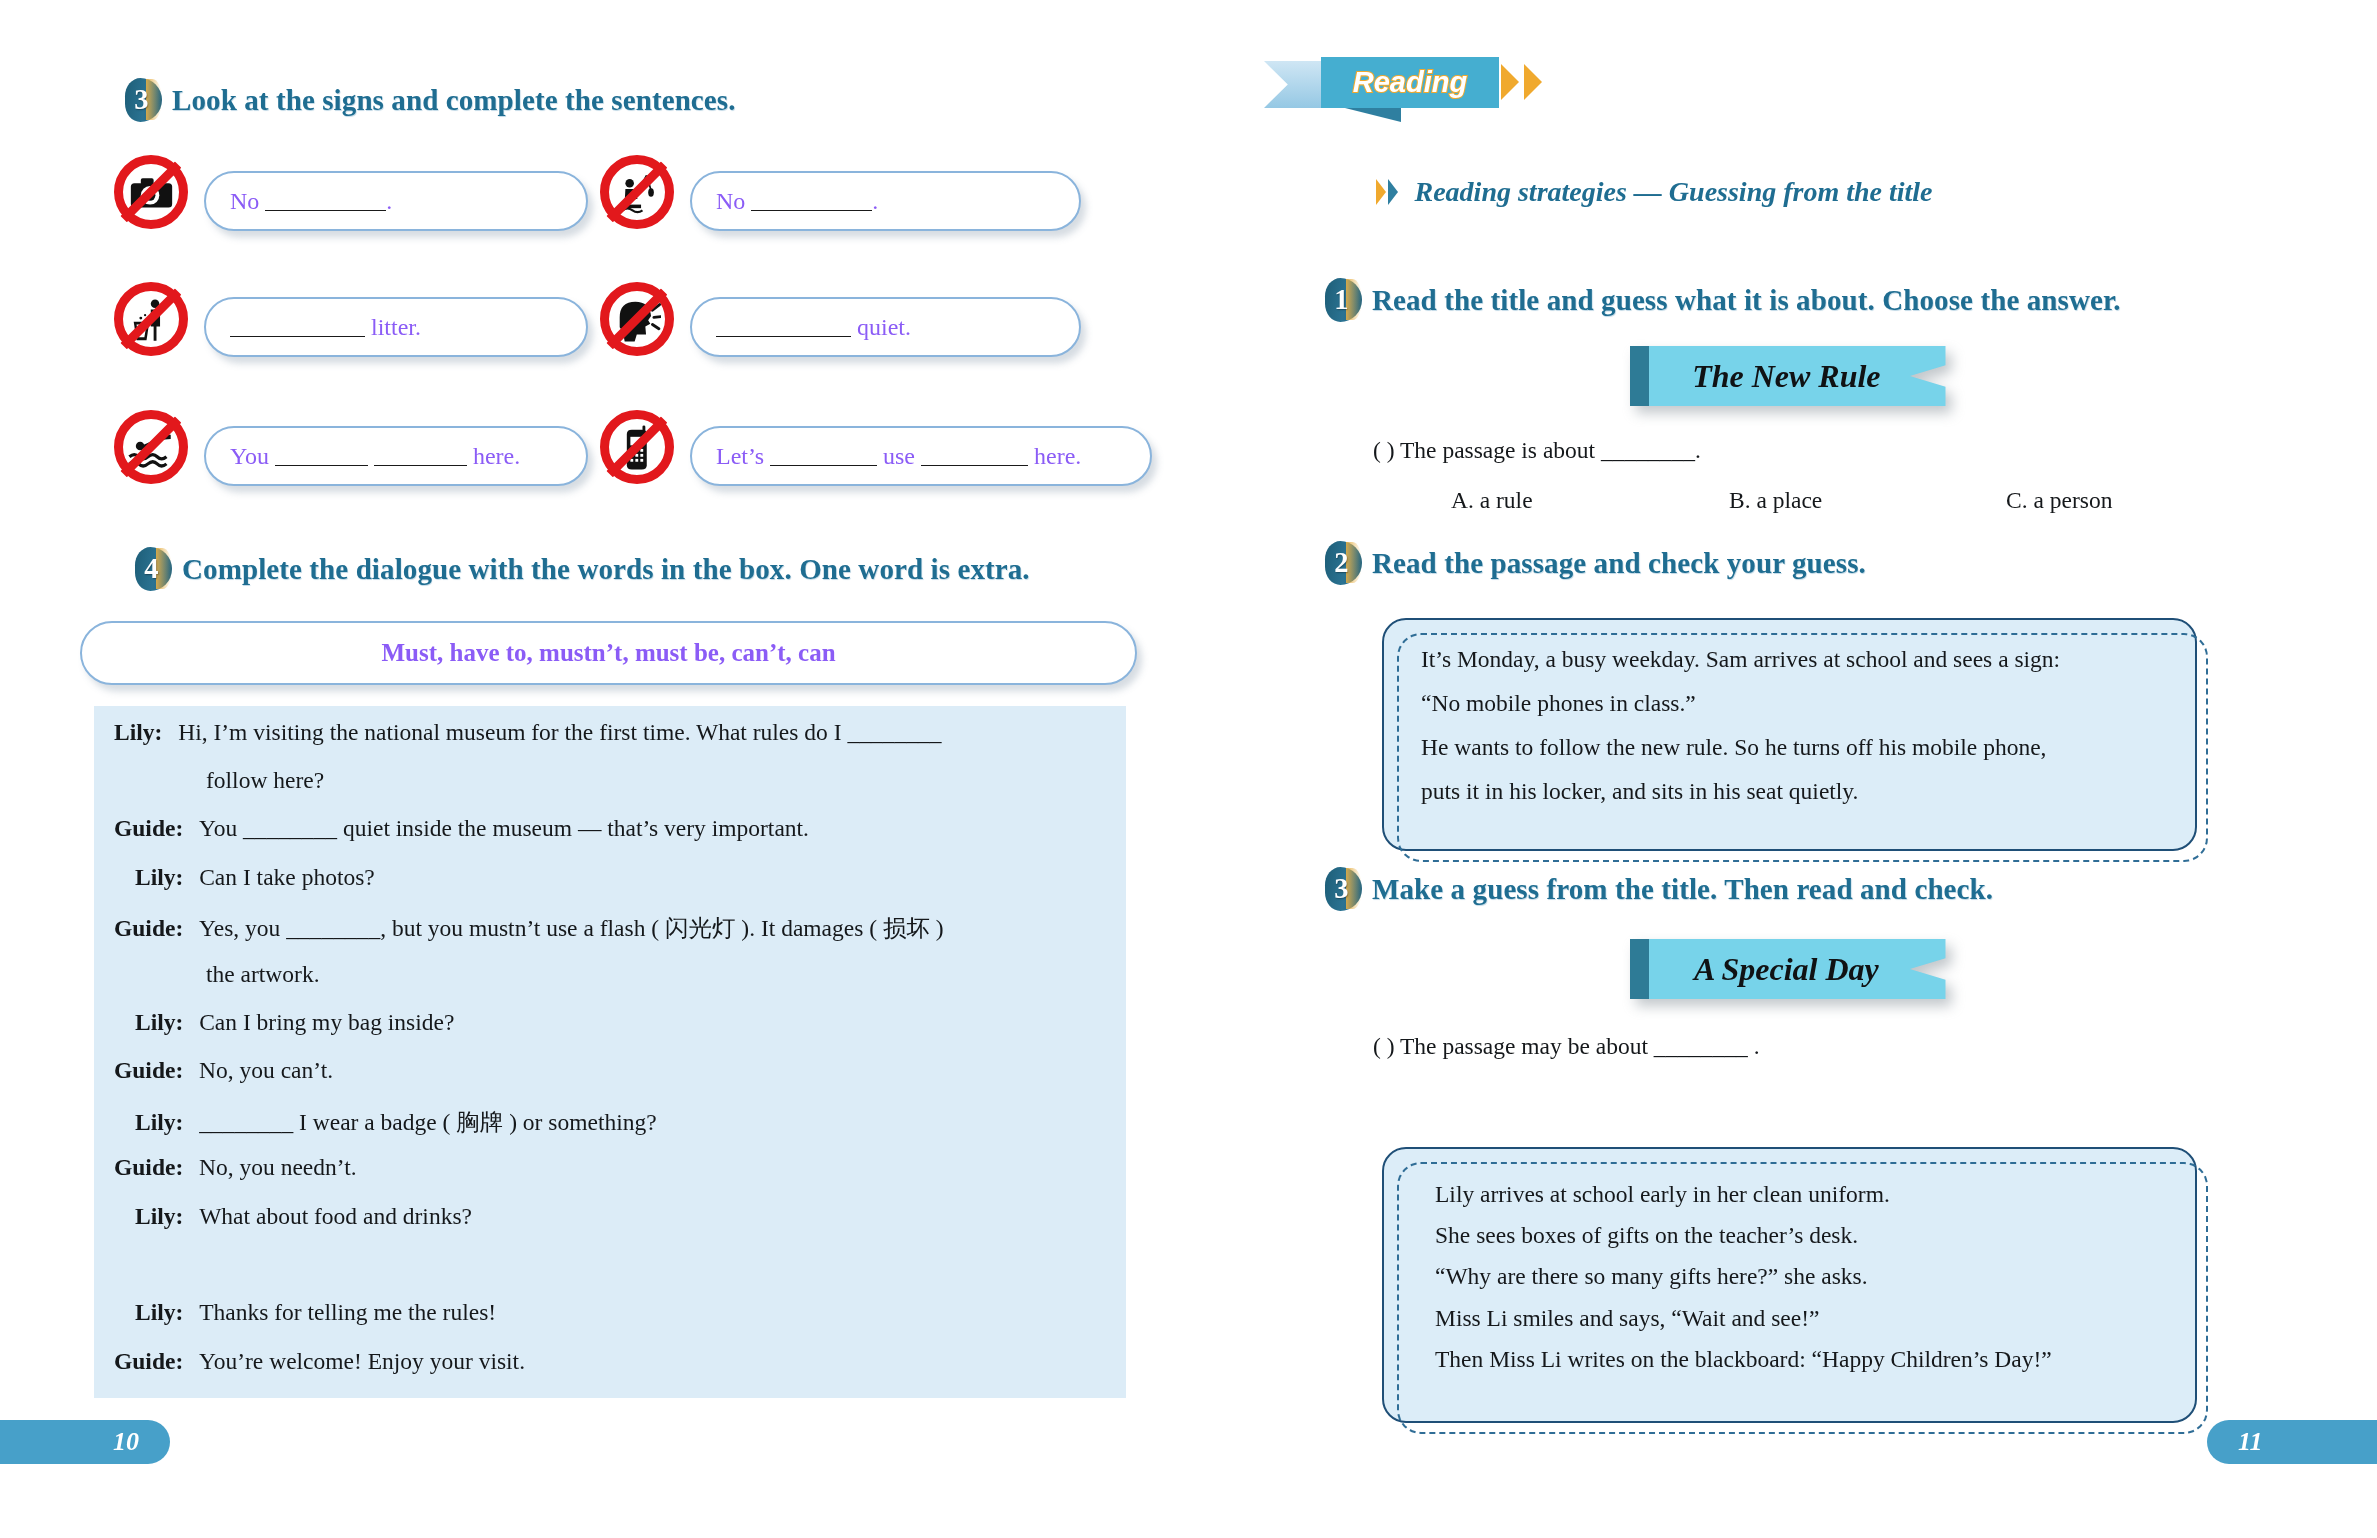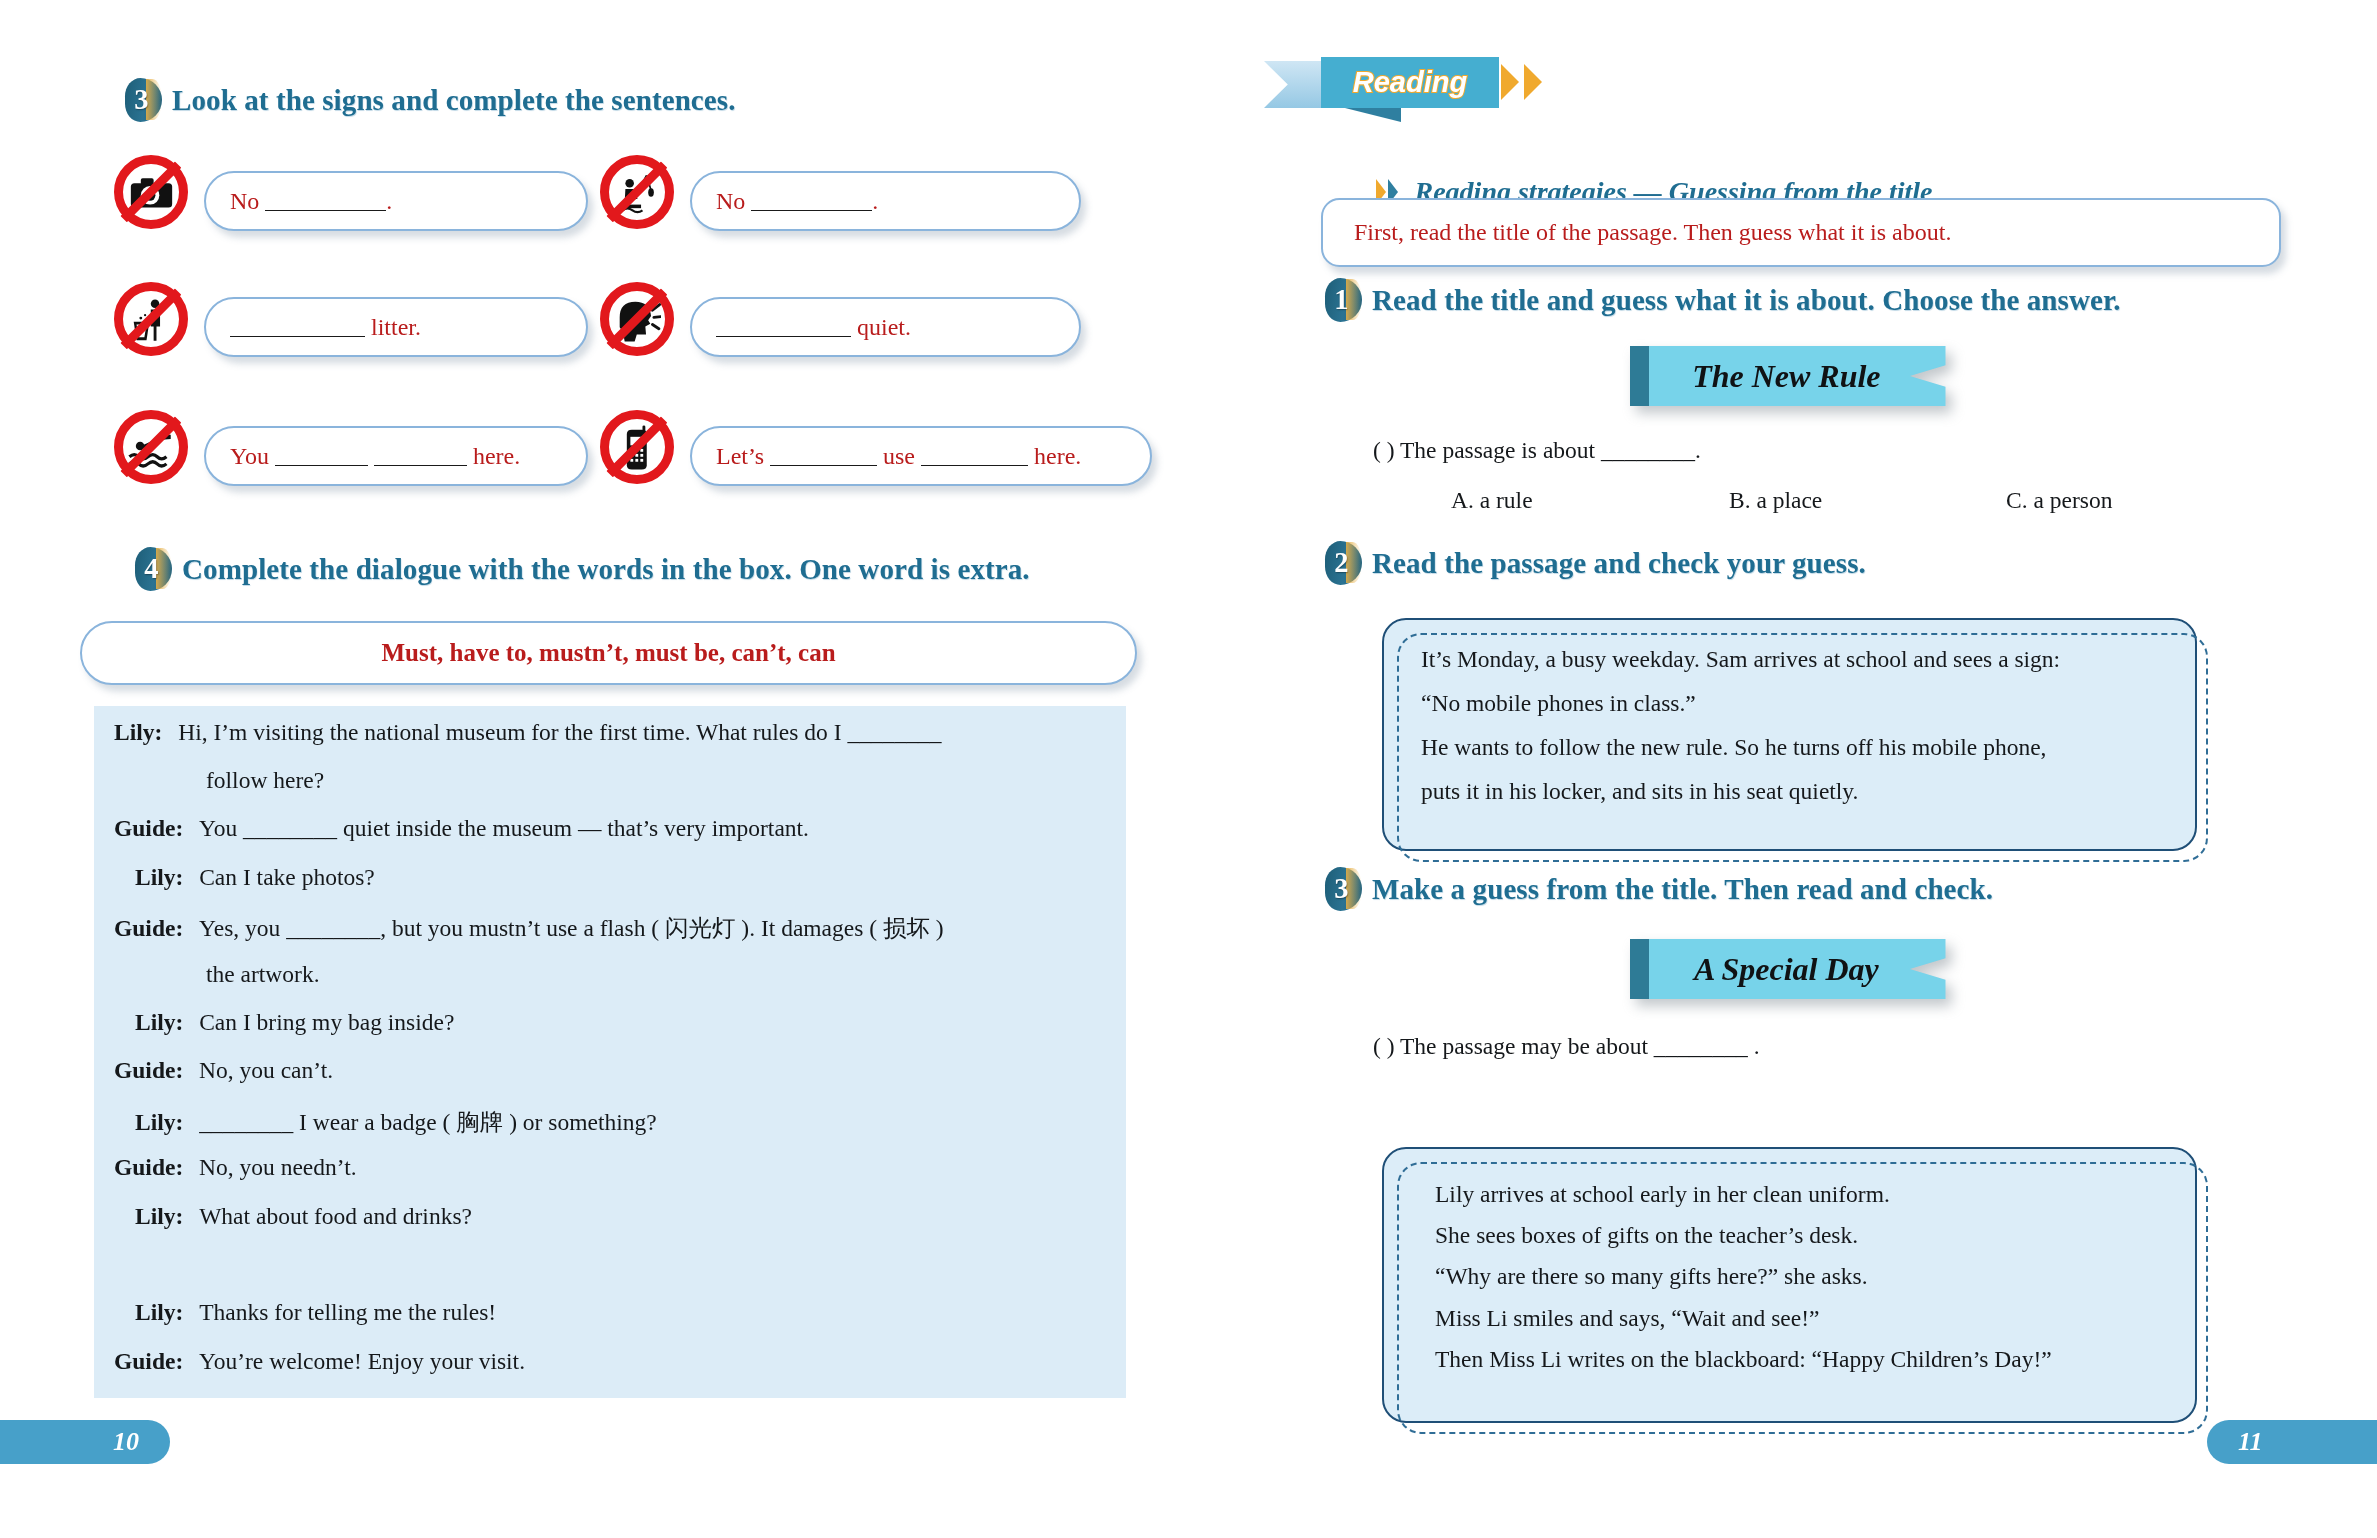--- a/index.html
+++ b/index.html
@@ -45,21 +45,21 @@
   }
 
   
   .pill{
     position:absolute;background:#ffffff;
     border:2.1px solid #8ab4dc;border-radius:711px;
     box-shadow:5px 6.4px 7.8px rgba(120,140,160,.30);
     display:flex;align-items:center;
   }
   .pill-text{
-    font-size:24px;color:#b91c1c;white-space:nowrap;
+    font-size:24px;color:#8b5cf6;white-space:nowrap;
     font-family:"Liberation Serif", serif;
   }
   .blank{
     display:inline-block;border-bottom:1.8px solid #1a1a1a;
     vertical-align:-2.8px;
   }
 
   
   .sign{position:absolute;width:74px;height:74px;}
   .sign .ring{
@@ -382,23 +382,20 @@
   </div>
 
   <div class="strat" style="left:1376px;top:132px;margin-top:44px;">
     <span class="dblchev">
       <span style="position:absolute;left:0;top:0.7px;width:0;height:0;border-top:13px solid transparent;border-bottom:13px solid transparent;border-left:10.7px solid #f0a92e;"></span>
       <span style="position:absolute;left:12px;top:0.7px;width:0;height:0;border-top:13px solid transparent;border-bottom:13px solid transparent;border-left:10.7px solid #2f7fa0;"></span>
     </span>
     <span>Reading strategies — Guessing from the title</span>
   </div>
 
-  <div class="pill" style="left:1321px;top:198px;width:925px;height:65px;border-radius:18.5px;padding-left:31px;">
-    <span class="pill-text">First, read the title of the passage. Then guess what it is about.</span>
-  </div>
 
   <div class="ex-head" style="position:absolute;left:1325px;top:278px;">
     <span class="ex-marker">
       <span class="leaf"></span>
         <span class="shine"></span>
       <span class="num">1</span>
     </span>
     <span>Read the title and guess what it is about. Choose the answer.</span>
   </div>
 

